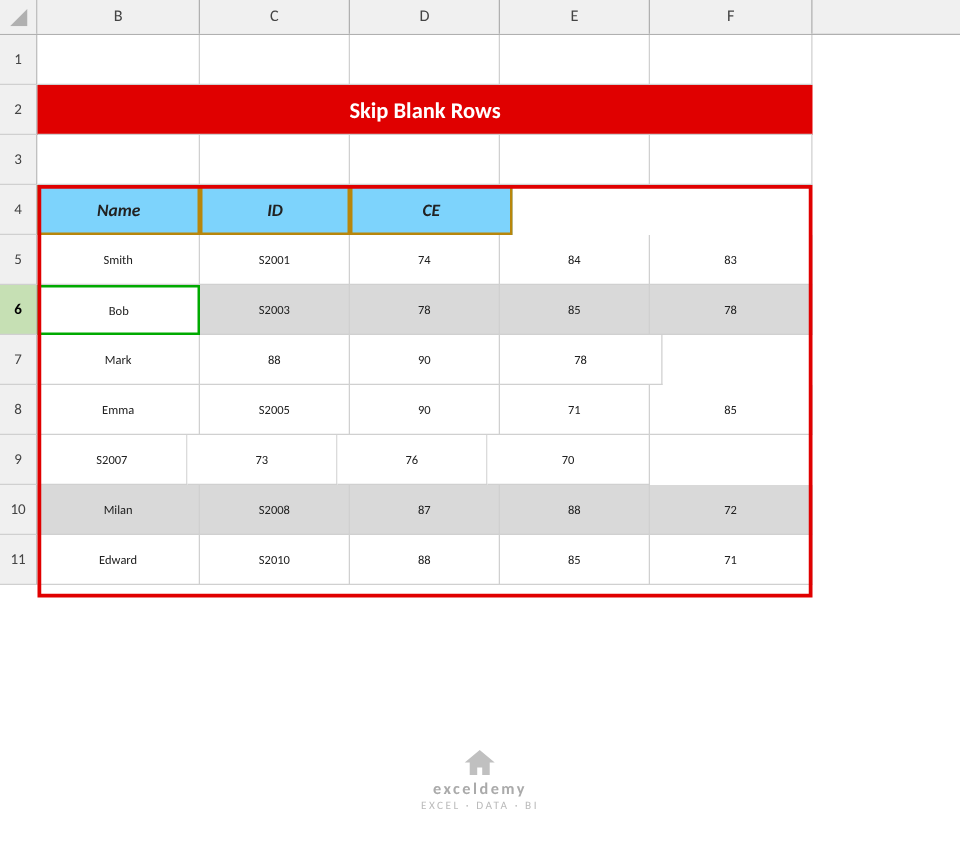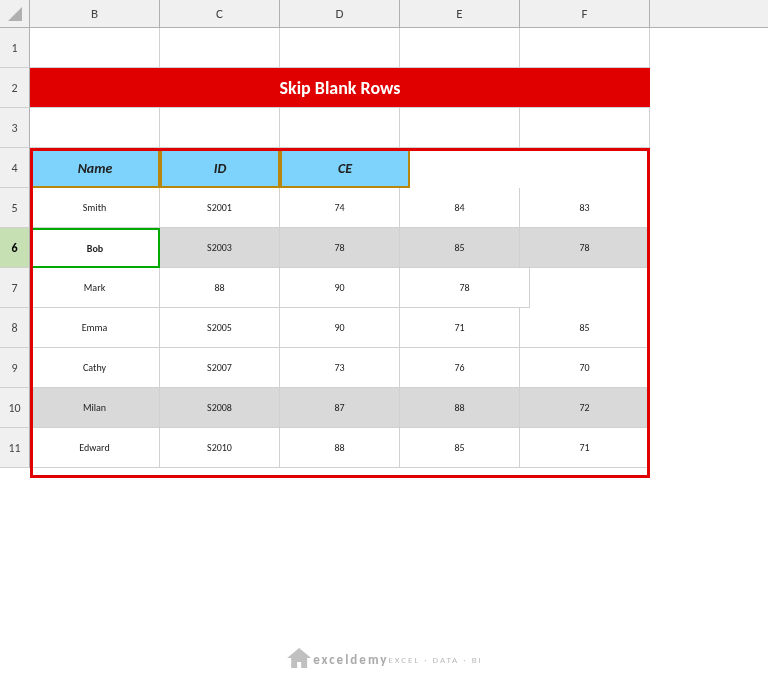--- a/index.html
+++ b/index.html
@@ -139,31 +139,30 @@
     .data-outer-border {
       position: absolute;
       border: 3px solid #e00000;
       pointer-events: none;
       z-index: 5;
     }
 
     
     .bob-cell-border {
       border: 2px solid #00aa00 !important;
-      font-weight: bold;
     }
 
     
     .watermark {
       position: absolute;
-      bottom: 4px;
+      bottom: 26px;
       left: 50%;
       transform: translateX(-50%);
       display: flex;
-      flex-direction: row;
+      flex-direction: column;
       align-items: center;
       color: #b0b0b0;
       font-size: 11px;
       letter-spacing: 1px;
     }
 
     .watermark-logo {
       width: 28px;
       height: 24px;
       margin-bottom: 2px;
@@ -318,23 +317,20 @@
       <div class="grid-cell col-e">
           <span>71</span>
         </div>
       <div class="grid-cell col-f">
           <span>85</span>
         </div>
     </div>
 
     <div class="grid-row">
       <div class="row-number col-a">9</div>
-      <div class="grid-cell col-b">
-          <span>Cathy</span>
-        </div>
       <div class="grid-cell col-c">
           <span>S2007</span>
         </div>
       <div class="grid-cell col-d">
           <span>73</span>
         </div>
       <div class="grid-cell col-e">
           <span>76</span>
         </div>
       <div class="grid-cell col-f">

